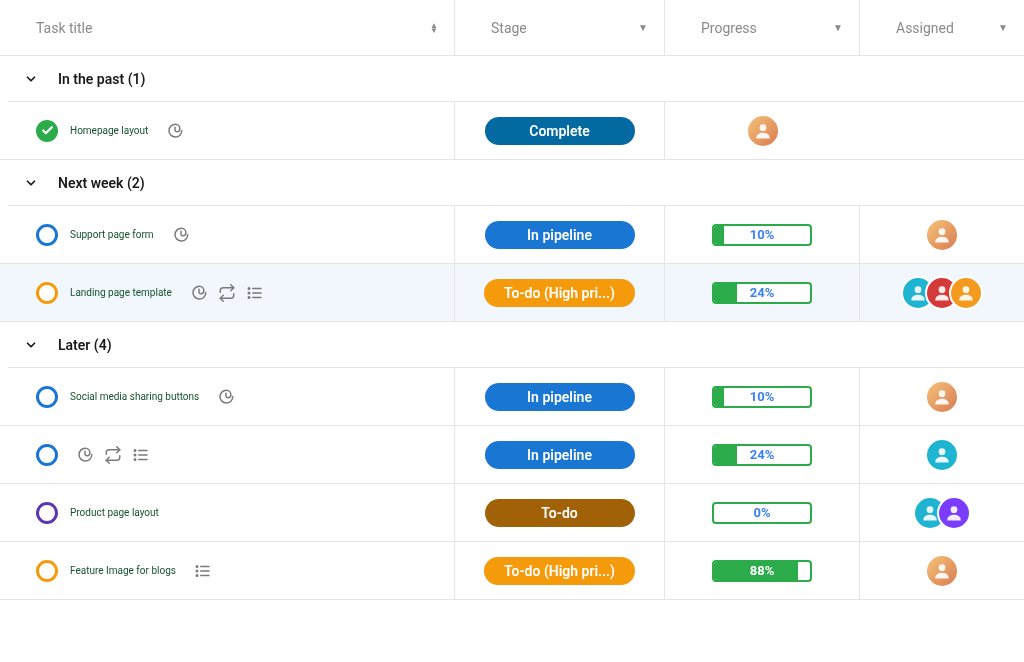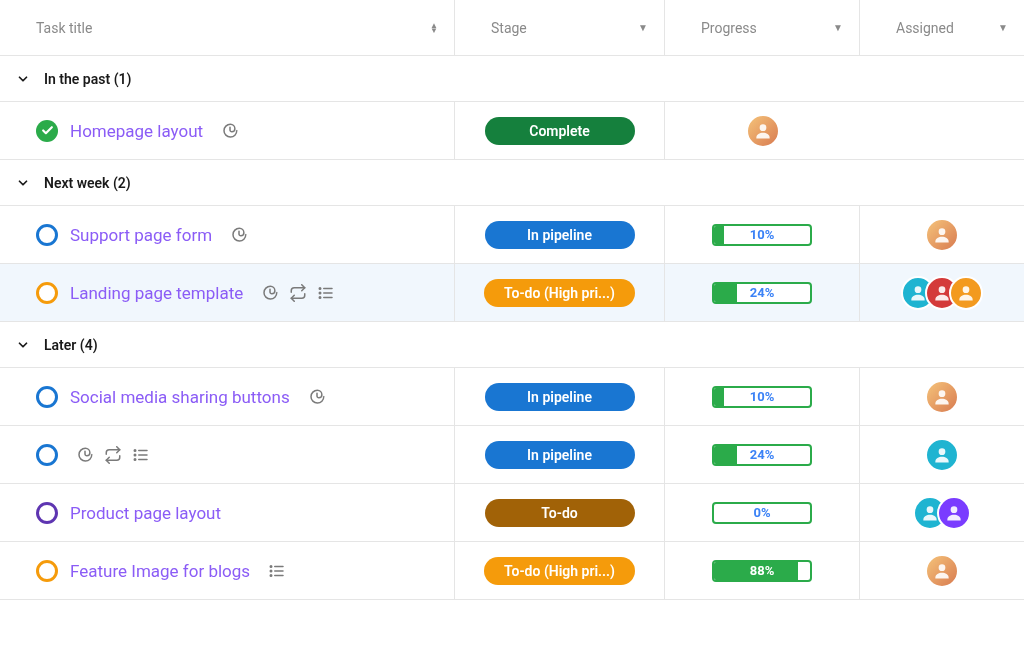--- a/index.html
+++ b/index.html
@@ -28,46 +28,47 @@
     border-right: 1px solid #e5e5e5;
     font-weight: 400;
   }
   .header-cell.first { padding-left: 36px; }
   .header-cell:last-child { border-right: none; }
   .sort-icons { display:flex; flex-direction:column; gap:0; line-height:5px; font-size:8px; color:#8a8a8a; }
   .dropdown-icon { font-size: 10px; color:#8a8a8a; }
   .group-header {
     display: flex;
     align-items: center;
-    gap: 14px;
+    gap: 20px;
     padding: 0 16px;
     height: 46px;
     border-bottom: 1px solid #e5e5e5;
     font-weight: 600;
     color: #1a1a1a;
+    margin-left: 8px;
   }
   .chevron { width:14px; display:inline-flex; justify-content:center; font-size:12px;}
   .task-row {
     display: grid;
     grid-template-columns: 455px 210px 195px 164px;
     border-bottom: 1px solid #e5e5e5;
     height: 58px;
     align-items: center;
   }
   .task-row.highlight { background: #f1f7fd; }
   .cell { display:flex; align-items:center; justify-content:center; padding:0 14px; height:100%; border-right: 1px solid #e5e5e5;}
   .cell:last-child { border-right:none; }
   .cell.title-cell { justify-content:flex-start; padding-left: 36px; gap:12px; }
   .status-circle {
     width: 22px; height:22px; border-radius:50%;
     display:inline-flex; align-items:center; justify-content:center; flex-shrink:0;
   }
   .status-complete { background:#2bab4a; color:#fff; font-size:13px; font-weight:bold;}
   .status-ring { background:#fff; border:3px solid; }
-  .task-title { font-size:17px; color:#8b5cf6; }
+  .task-title { font-size:10px; color:#14532d; }
   .task-icons { display:flex; gap:10px; margin-left:6px; color:#7a7a7a; }
   .task-icons svg { display:block; }
   .stage-pill {
     display:inline-flex; align-items:center; justify-content:center;
     height:28px; padding:0 20px; border-radius:14px;
     color:#fff; font-weight:600; font-size:14px; min-width:150px;
   }
   .progress-wrap {
     width: 100px; height:22px; border:2px solid #2bab4a; border-radius:4px;
     position:relative; background:#fff; overflow:hidden;
@@ -139,21 +140,21 @@
           <span class="task-title">Homepage layout</span>
           <span class="task-icons">
             <span>
               <svg width="18" height="18" viewBox="0 0 24 24" fill="none" stroke="#7a7a7a" stroke-width="2" stroke-linecap="round" stroke-linejoin="round">
                 <path d="M21 11.5a8.38 8.38 0 0 1-8.5 8.5 8.5 8.5 0 0 1 0-17 6 6 0 0 1 6 6 4 4 0 0 1-4 4 2.5 2.5 0 0 1-2.5-2.5V7"></path>
               </svg>
             </span>
           </span>
         </div>
         <div class="cell">
-          <span class="stage-pill" style="background:#15803d">Complete</span>
+          <span class="stage-pill" style="background:#0369a1">Complete</span>
         </div>
         <div class="cell">
           <div class="avatars">
             <span class="avatar av-bg1">
               <svg width="20" height="20" viewBox="0 0 24 24" fill="rgba(255,255,255,0.9)">
                 <circle cx="12" cy="8" r="4"></circle>
                 <path d="M4 20c0-4 4-6 8-6s8 2 8 6v1H4z"></path>
               </svg>
             </span>
           </div>

